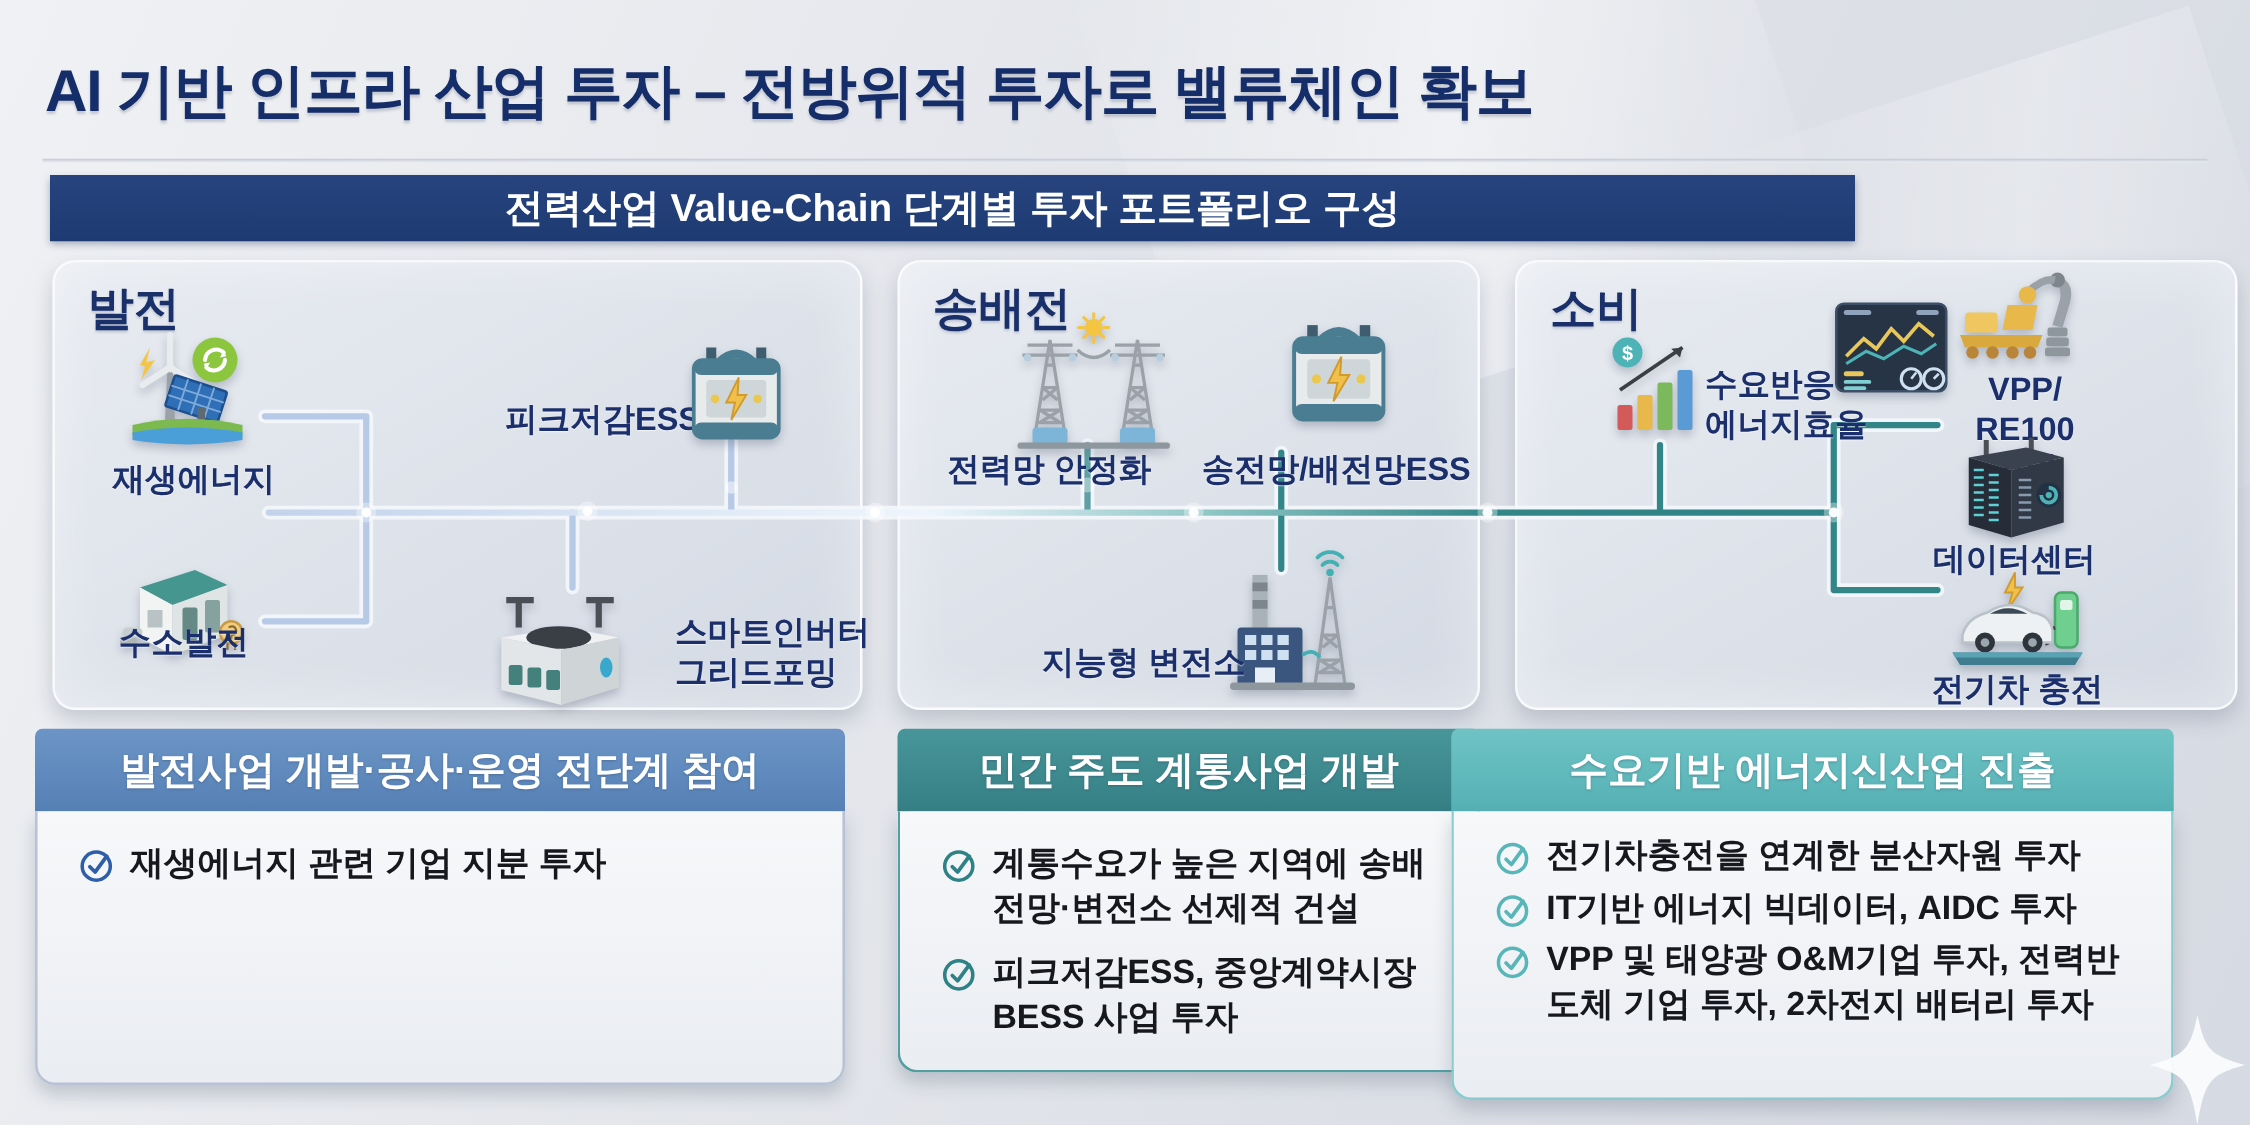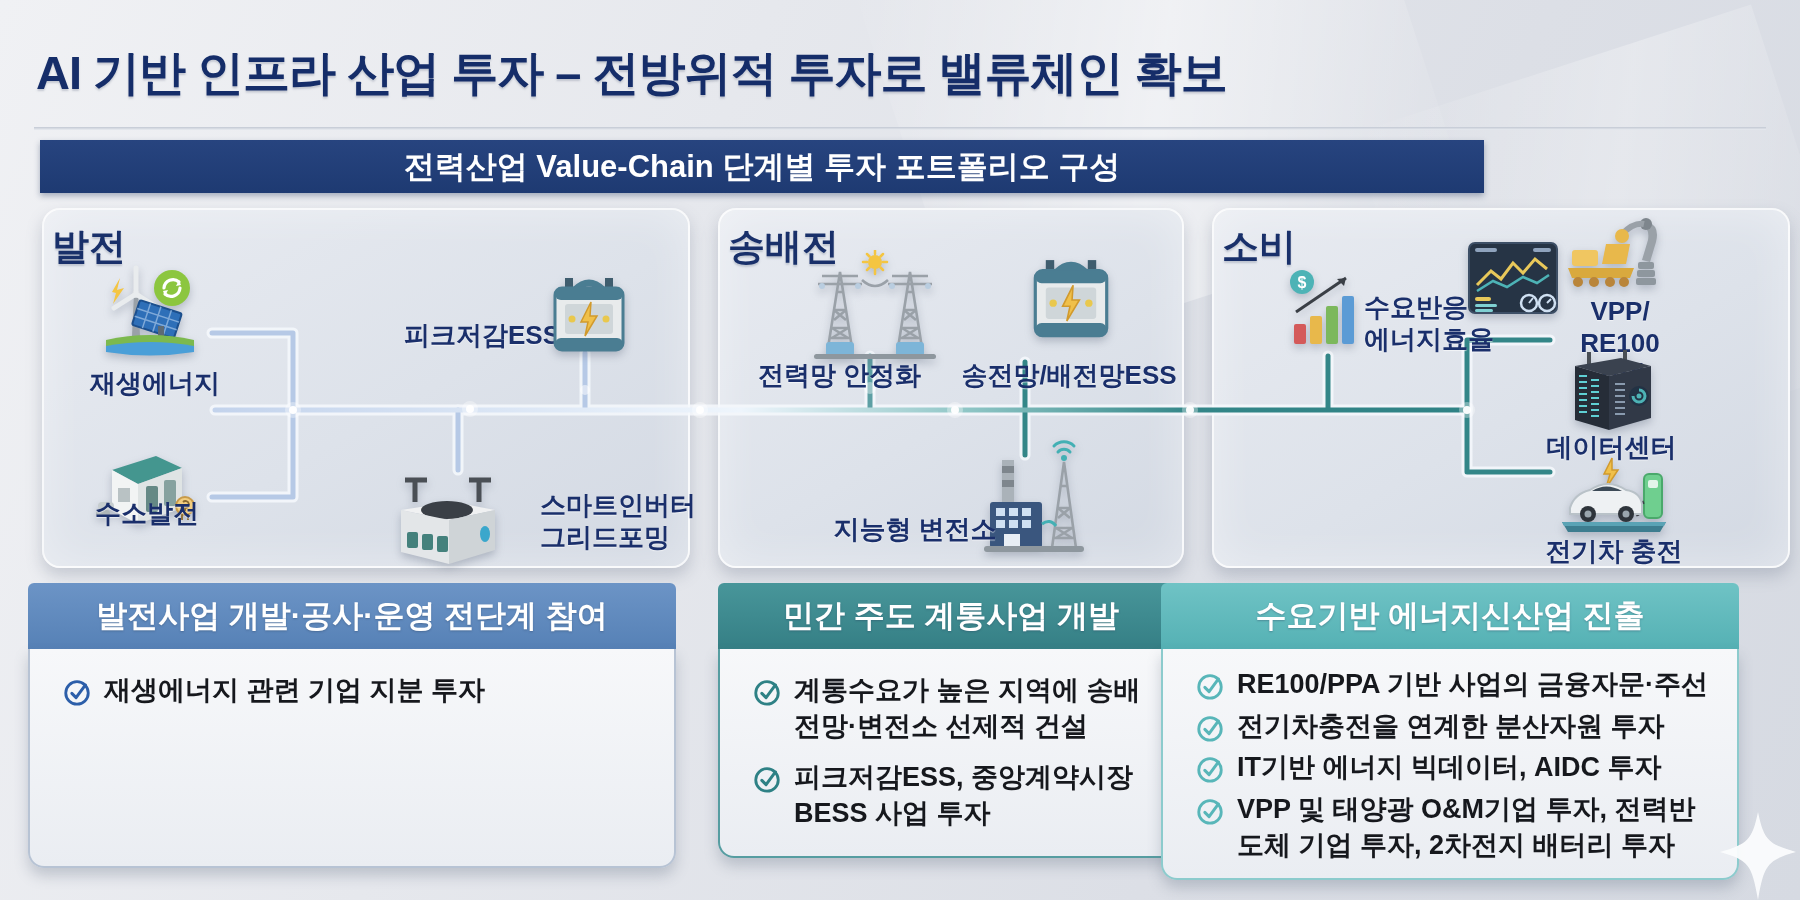--- a/index.html
+++ b/index.html
@@ -46,21 +46,21 @@
   .panel-bg.p3{ left:1212px;width:578px; }
 
   svg.connectors{ position:absolute; left:0; top:0; z-index:2; pointer-events:none; }
 
   .panel{ position:absolute; top:208px; height:360px; z-index:3; }
   .panel.p1{ left:42px;  width:648px; }
   .panel.p2{ left:718px; width:434px; }
   .panel.p3{ left:1212px;width:578px; }
 
   .panel-label{
-    position:absolute; left:10px; top:14px;
+    position:absolute; left:28px; top:14px;
     font-size:37px; font-weight:800; color:#19306a;
     text-shadow:0 2px 2px rgba(130,140,160,.4);
   }
   .node-icon{ position:absolute; }
   .node-icon svg{ width:100%; height:100%; display:block; filter:drop-shadow(0 4px 4px rgba(90,100,120,.35)); }
   .node-label{
     position:absolute; font-size:26px; font-weight:700; color:#1a2f6b;
     line-height:1.22; white-space:pre-line; text-shadow:0 1px 1px rgba(255,255,255,.6);
   }
   .tc{ text-align:center; }
@@ -454,27 +454,20 @@
   </div>
 
   <div class="card c3">
     <div class="card-header">수요기반 에너지신산업 진출</div>
     <div class="card-body" style="padding-top:18px;">
       <div class="card-item" style="margin-bottom:6px;">
         <svg class="check" viewBox="0 0 32 32">
             <circle cx="16" cy="17" r="12" fill="none" stroke="currentColor" stroke-width="3"></circle>
             <path d="M10.5 17.5 L15 22 L25 8.5" fill="none" stroke="currentColor" stroke-width="3.2" stroke-linecap="round" stroke-linejoin="round"></path>
           </svg>
-        <div class="item-text">RE100/PPA 기반 사업의 금융자문·주선</div>
-      </div>
-      <div class="card-item" style="margin-bottom:6px;">
-        <svg class="check" viewBox="0 0 32 32">
-            <circle cx="16" cy="17" r="12" fill="none" stroke="currentColor" stroke-width="3"></circle>
-            <path d="M10.5 17.5 L15 22 L25 8.5" fill="none" stroke="currentColor" stroke-width="3.2" stroke-linecap="round" stroke-linejoin="round"></path>
-          </svg>
         <div class="item-text">전기차충전을 연계한 분산자원 투자</div>
       </div>
       <div class="card-item" style="margin-bottom:6px;">
         <svg class="check" viewBox="0 0 32 32">
             <circle cx="16" cy="17" r="12" fill="none" stroke="currentColor" stroke-width="3"></circle>
             <path d="M10.5 17.5 L15 22 L25 8.5" fill="none" stroke="currentColor" stroke-width="3.2" stroke-linecap="round" stroke-linejoin="round"></path>
           </svg>
         <div class="item-text">IT기반 에너지 빅데이터, AIDC 투자</div>
       </div>
       <div class="card-item">

